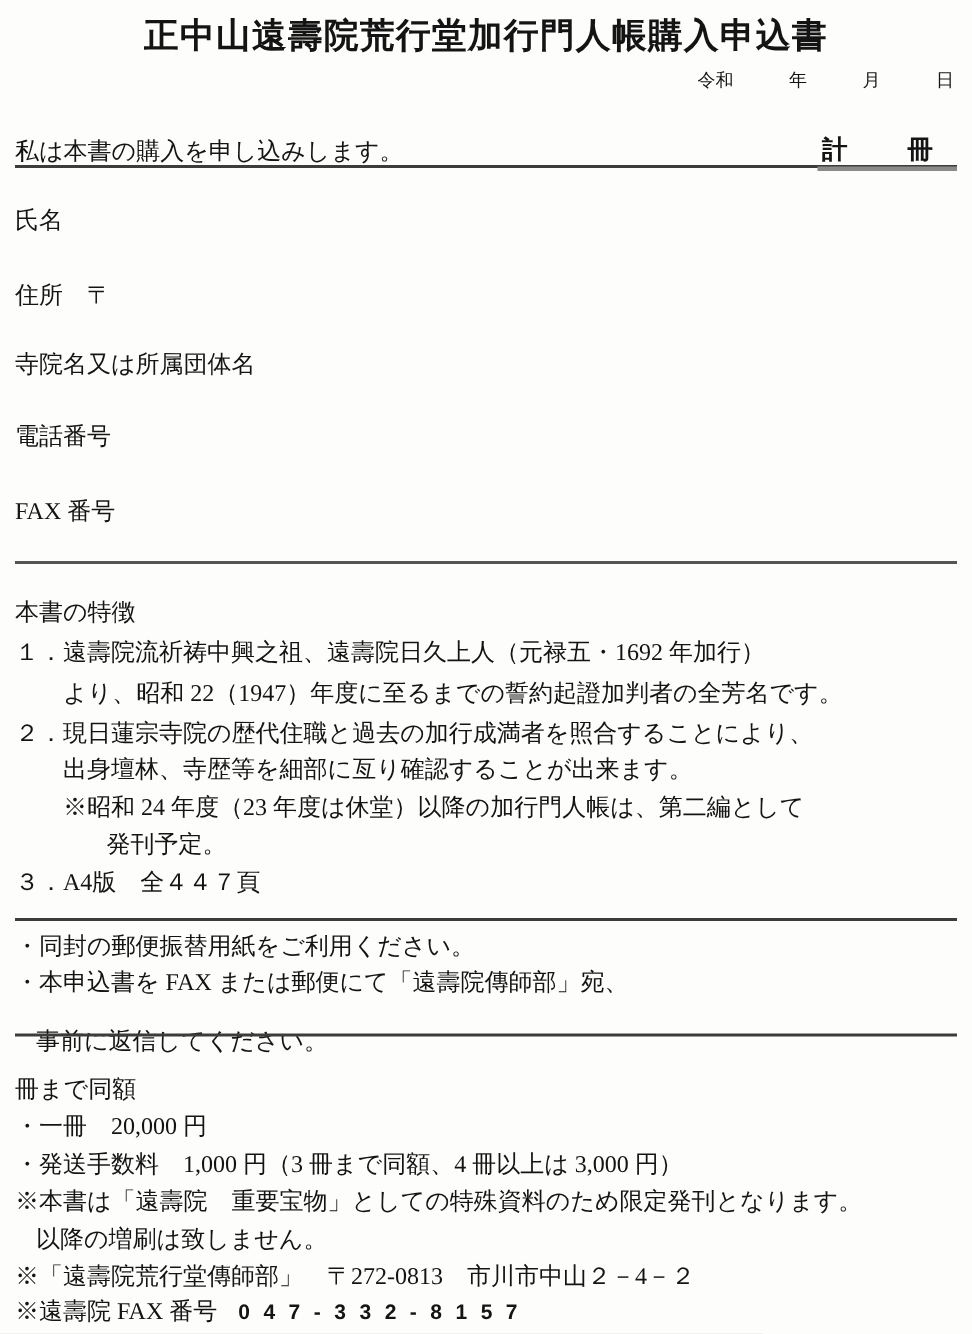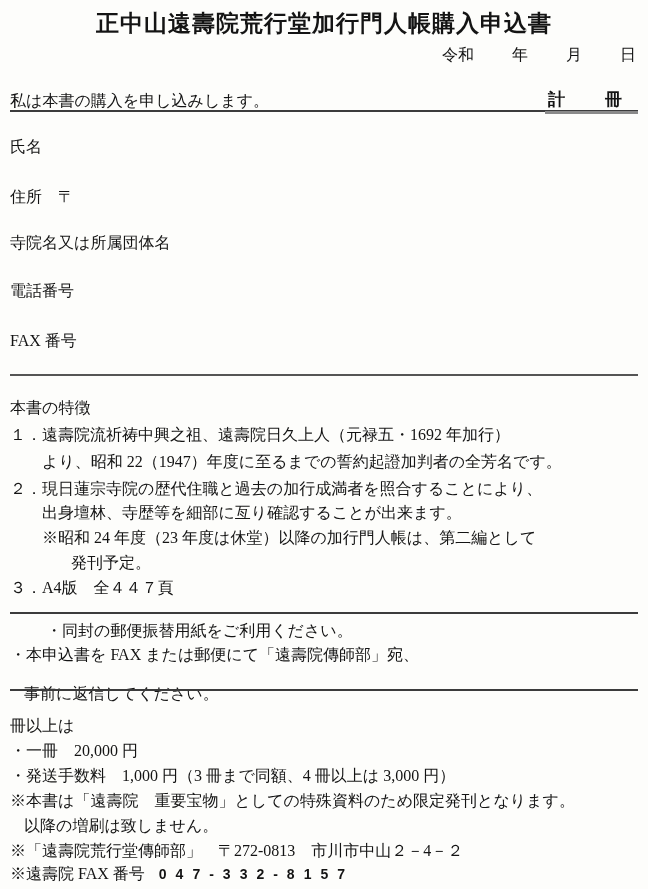--- a/index.html
+++ b/index.html
@@ -20,21 +20,21 @@
     width: 100%;
     top: 8px;
     text-align: center;
     font-size: 23px;
     font-weight: bold;
     letter-spacing: 1px;
   }
   .date-line {
     top: 45px;
     right: 12px;
-    font-size: 16px;
+    font-size: 12px;
   }
   .date-line span { display: inline-block; }
   .date-gap { margin-left: 34px; }
   .statement { left: 10px; top: 91px; }
   .count-row { top: 88px; left: 548px; font-weight: bold; font-size: 17px; }
   .count-row .unit { margin-left: 40px; }
   .rule {
     position: absolute;
     left: 10px;
     right: 10px;
@@ -90,27 +90,27 @@
   <div class="abs label" style="top:425px;">１．遠壽院流祈祷中興之祖、遠壽院日久上人（元禄五・1692 年加行）</div>
   <div class="abs indent" style="top:452px;">より、昭和 22（1947）年度に至るまでの誓約起證加判者の全芳名です。</div>
   <div class="abs label" style="top:479px;">２．現日蓮宗寺院の歴代住職と過去の加行成満者を照合することにより、</div>
   <div class="abs indent" style="top:503px;">出身壇林、寺歴等を細部に亙り確認することが出来ます。</div>
   <div class="abs indent" style="top:528px;">※昭和 24 年度（23 年度は休堂）以降の加行門人帳は、第二編として</div>
   <div class="abs indent" style="top:553px;margin-left:29px;">発刊予定。</div>
   <div class="abs label" style="top:578px;">３．A4版　全４４７頁</div>
 
   <div class="rule" style="top:612px;"></div>
 
-  <div class="abs label" style="top:621px;margin-left:36px;">・同封の郵便振替用紙をご利用ください。</div>
+  <div class="abs label" style="top:621px;">・同封の郵便振替用紙をご利用ください。</div>
   <div class="abs label" style="top:645px;">・本申込書を FAX または郵便にて「遠壽院傳師部」宛、</div>
   <div class="abs indent-sm" style="top:684px;">事前に返信してください。</div>
 
   <div class="rule" style="top:689px;"></div>
 
-  <div class="abs label" style="top:716px;">冊以上は</div>
+  <div class="abs label" style="top:716px;">冊まで同額</div>
   <div class="abs label" style="top:741px;">・一冊　20,000 円</div>
   <div class="abs label" style="top:766px;">・発送手数料　1,000 円（3 冊まで同額、4 冊以上は 3,000 円）</div>
   <div class="abs label" style="top:791px;">※本書は「遠壽院　重要宝物」としての特殊資料のため限定発刊となります。</div>
   <div class="abs indent-sm" style="top:816px;">以降の増刷は致しません。</div>
   <div class="abs label" style="top:841px;">※「遠壽院荒行堂傳師部」　〒272-0813　市川市中山２－4－２</div>
   <div class="abs label" style="top:864px;">
     <span>※遠壽院 FAX 番号</span><span class="fax-number">047-332-8157</span>
   </div>
 
 </div>

